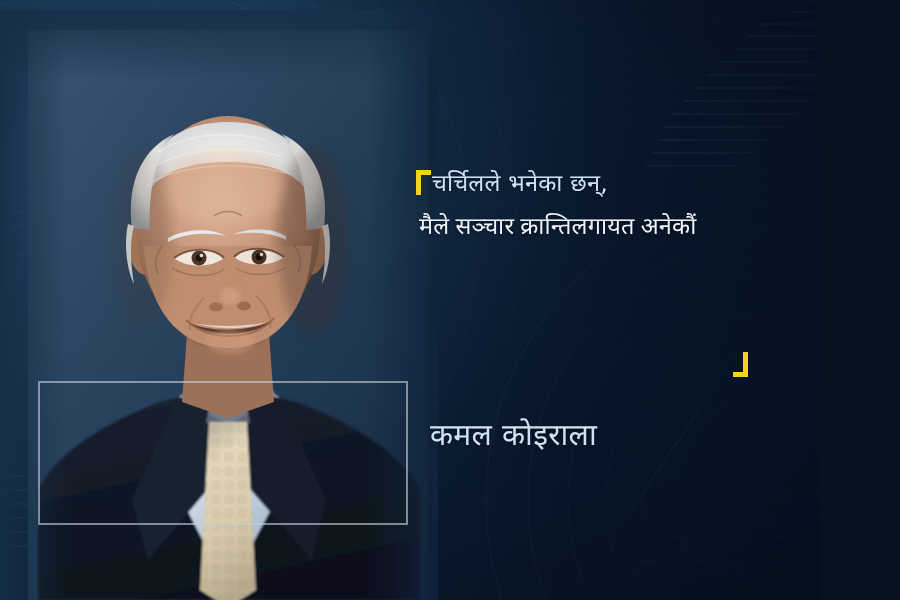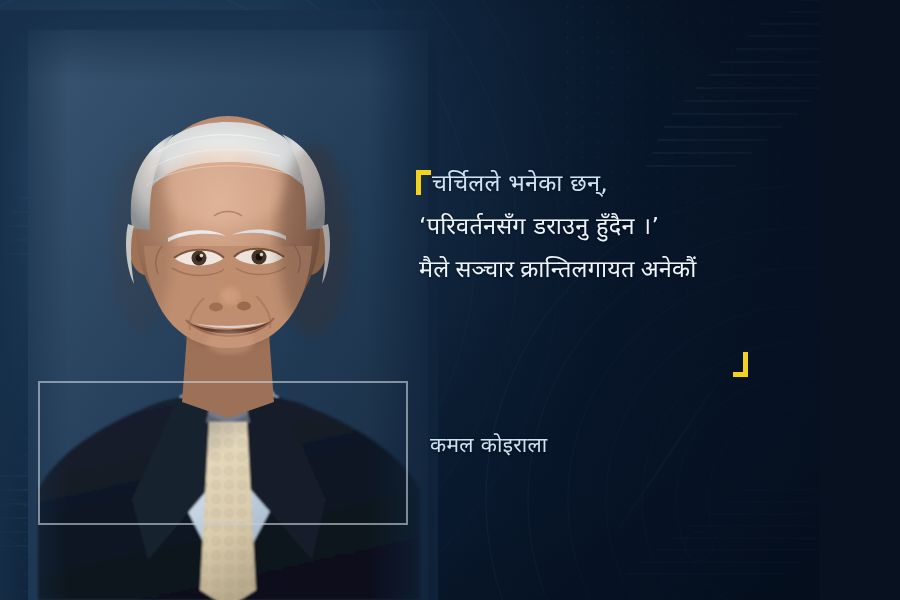--- a/index.html
+++ b/index.html
@@ -172,23 +172,23 @@
     width: 15px;
     height: 25px;
     border-right: 5px solid #f2d21a;
     border-bottom: 5px solid #f2d21a;
     box-sizing: border-box;
   }
 
   .byline {
     position: absolute;
     left: 430px;
-    top: 430px;
+    top: 413px;
     color: #cfe1f2;
-    font-size: 21px;
+    font-size: 30px;
     letter-spacing: 0.3px;
     text-shadow: 0 1px 3px rgba(0,0,0,0.4);
   }
 
   
   .logo {
     position: absolute;
     left: 838px;
     top: 528px;
     width: 40px;
@@ -455,21 +455,20 @@
       <ellipse cx="286" cy="210" rx="36" ry="96" fill="#3c2a20" opacity="0.30" filter="url(#soft2)"></ellipse>
       <ellipse cx="114" cy="210" rx="30" ry="92" fill="#4a3528" opacity="0.17" filter="url(#soft2)"></ellipse>
     </svg>
     <div class="portrait-fade"></div>
   </div>
 
   <div class="photo-frame"></div>
 
   <div class="quote">
     <div class="qline first">चर्चिलले भनेका छन्,</div>
-    <div class="qline l2">‘परिवर्तनसँग डराउनु हुँदैन ।’</div>
     <div class="qline l4">मैले सञ्चार क्रान्तिलगायत अनेकौं</div>
   </div>
 
   <div class="bracket-open"></div>
   <div class="bracket-close"></div>
 
   <div class="byline">कमल कोइराला</div>
 
   <div class="logo">
     <div class="logo-mark">

